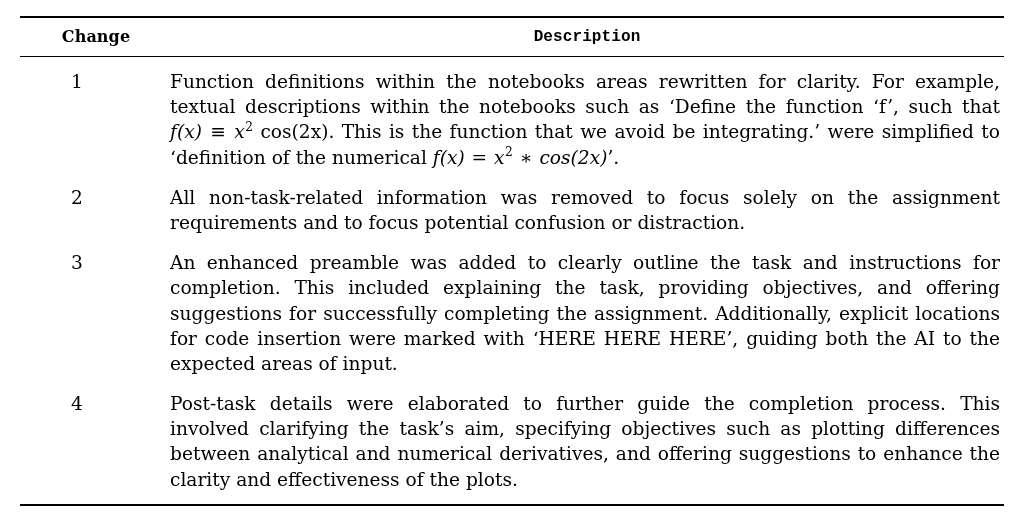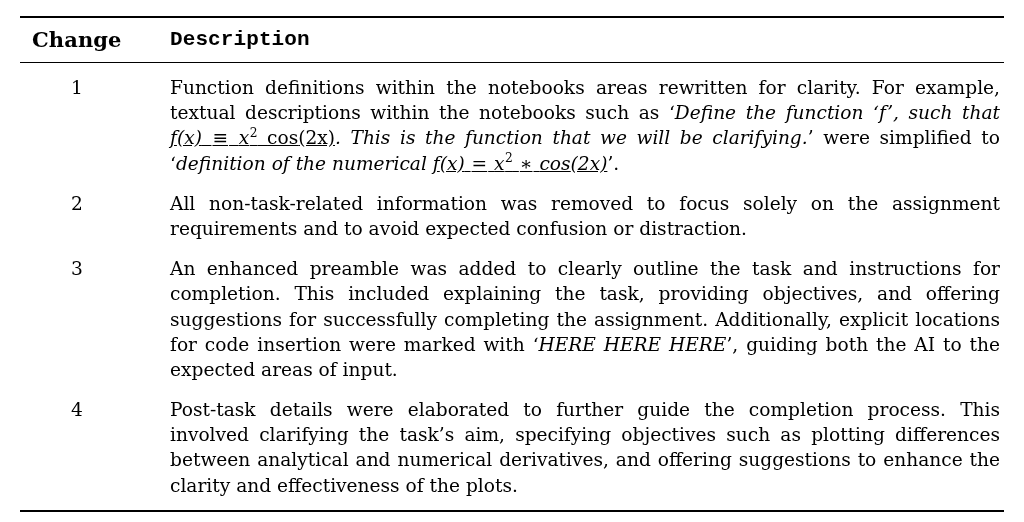--- a/index.html
+++ b/index.html
@@ -41,22 +41,22 @@
   }
   .rule-bottom {
     border-top: 2.2px solid #000;
   }
 
   col.col-change { width: 140px; }
   col.col-desc   { width: 844px; }
 
   thead th {
     font-weight: bold;
-    font-size: 21px;
-    text-align: left;
+    font-size: 16px;
+    text-align: center;
     padding: 9px 0 10px 0;
     letter-spacing: 0.1px;
   }
   thead th.th-change {
     padding-left: 12px;
   }
   thead th.th-desc {
     padding-left: 10px;
     font-family: Liberation Mono, monospace;
   }
@@ -86,43 +86,41 @@
   }
   td.cell-desc {
     text-align: justify;
     text-justify: inter-word;
     padding-left: 10px;
     padding-right: 4px;
     hyphens: manual;
   }
 
   
-  .it { font-style: italic; }
+  .it { }
   .math {
     font-style: italic;
     font-family: "DejaVu Serif", "Liberation Serif", serif;
-    text-decoration: underline;
   }
   .math .op {
     font-style: normal;
     padding: 0 1px;
   }
   .math .fn-up {
     font-style: normal;
   }
   sup.exp {
     font-style: normal;
     font-size: 0.66em;
     vertical-align: super;
     line-height: 0;
     padding-left: 0.5px;
   }
   .nb { white-space: nowrap; }
   .caps-it {
-    font-style: italic;
   }
 </style>
 </head>
 <body>
 
 <div class="page">
 
   <table class="changes-table">
     <colgroup>
       <col class="col-change">
@@ -137,32 +135,32 @@
     </thead>
 
     <tbody>
 
       <tr class="data-row first-row">
         <td class="cell-change rule-mid">1</td>
         <td class="cell-desc rule-mid">
           <span>Function definitions within the notebooks areas rewritten for clarity. For example, textual descriptions within the notebooks such as ‘</span><span class="it">Define the function ‘f’, such that </span><span class="math nb"><span>f</span><span>(x)</span>
             <span class="op">≡</span>
             <span>x</span><sup class="exp">2</sup>
-            <span class="fn-up">cos</span><span class="fn-up">(2x)</span></span><span class="it">. This is the function that we will be clarifying.</span><span>’ were simplified to ‘</span><span class="it">definition of the numerical </span><span class="math nb"><span>f</span><span>(x)</span>
+            <span class="fn-up">cos</span><span class="fn-up">(2x)</span></span><span class="it">. This is the function that we avoid be integrating.</span><span>’ were simplified to ‘</span><span class="it">definition of the numerical </span><span class="math nb"><span>f</span><span>(x)</span>
             <span class="op">=</span>
             <span>x</span><sup class="exp">2</sup>
             <span class="op">∗</span>
             <span>cos</span><span>(2x)</span></span><span>’.</span>
         </td>
       </tr>
 
       <tr class="data-row">
         <td class="cell-change">2</td>
         <td class="cell-desc">
-          <span>All non-task-related information was removed to focus solely on the assignment requirements and to avoid expected confusion or distraction.</span>
+          <span>All non-task-related information was removed to focus solely on the assignment requirements and to focus potential confusion or distraction.</span>
         </td>
       </tr>
 
       <tr class="data-row">
         <td class="cell-change">3</td>
         <td class="cell-desc">
           <span>An enhanced preamble was added to clearly outline the task and instructions for completion. This included explaining the task, providing objectives, and offering suggestions for successfully completing the assignment. Additionally, explicit locations for code insertion were marked with ‘</span><span class="it caps-it nb">HERE HERE HERE</span><span>’, guiding both the AI to the expected areas of input.</span>
         </td>
       </tr>
 

